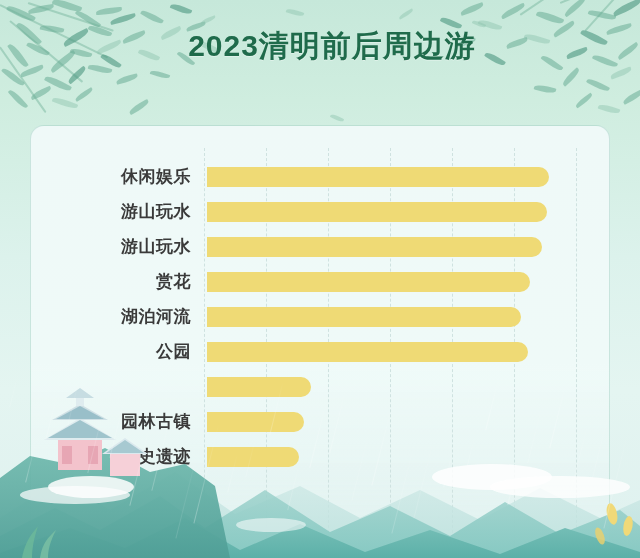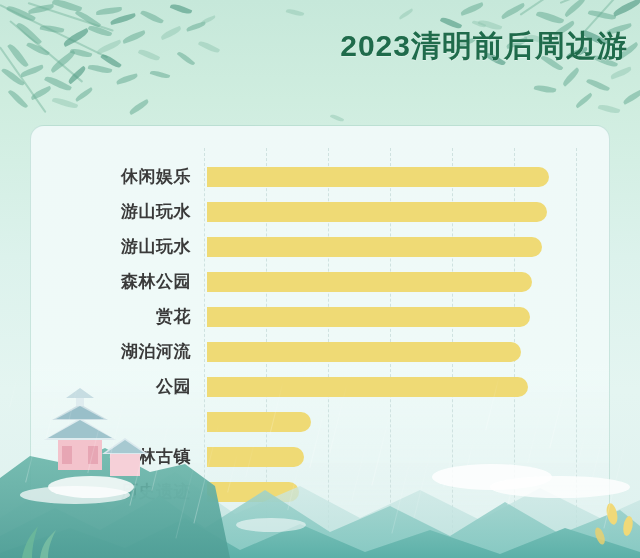--- a/index.html
+++ b/index.html
@@ -29,22 +29,22 @@
     position: absolute;
     background: #7ab79f;
     opacity: .5;
     height: 1.5px;
     transform-origin: left center;
     border-radius: 2px;
   }
 
   
   .title-wrap {
-    position: absolute; left: 0; right: 12px; top: 26px;
-    text-align: right;
+    position: absolute; left: 0; right: 0; top: 26px;
+    text-align: center;
     z-index: 6;
     padding-left: 24px;
   }
   .title-line {
     color: #1f6b4b;
     font-size: 30px;
     font-weight: bold;
     line-height: 40px;
     letter-spacing: 1px;
     text-shadow: 0 1px 0 rgba(255,255,255,.35);
@@ -222,24 +222,20 @@
           </div>
           <div class="row">
             <div class="row-label">游山玩水</div>
             <div class="bar" title="自然风光 5.53" style="width: 340px; background: rgb(239, 218, 117);"></div>
           </div>
           <div class="row">
             <div class="row-label">游山玩水</div>
             <div class="bar" title="游山玩水 5.45" style="width: 335px; background: rgb(239, 218, 117);"></div>
           </div>
           <div class="row">
-            <div class="row-label">森林公园</div>
-            <div class="bar" title="森林公园 5.29" style="width: 325px; background: rgb(239, 218, 117);"></div>
-          </div>
-          <div class="row">
             <div class="row-label">赏花</div>
             <div class="bar" title="赏花 5.26" style="width: 323px; background: rgb(239, 218, 117);"></div>
           </div>
           <div class="row">
             <div class="row-label">湖泊河流</div>
             <div class="bar" title="湖泊河流 5.11" style="width: 314px; background: rgb(239, 218, 117);"></div>
           </div>
           <div class="row">
             <div class="row-label">公园</div>
             <div class="bar" title="公园 5.23" style="width: 321px; background: rgb(239, 218, 117);"></div>

